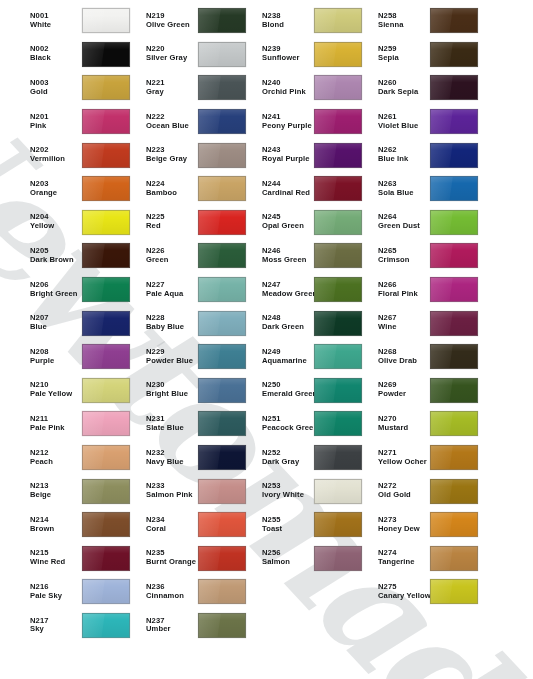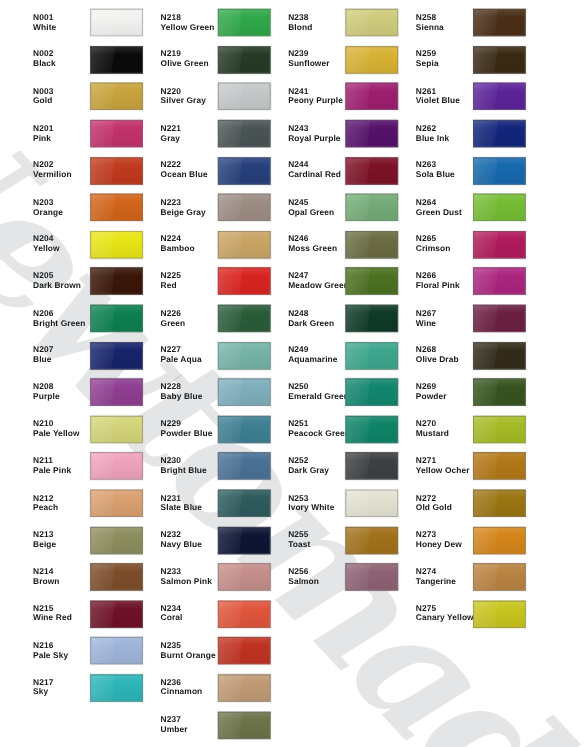--- a/index.html
+++ b/index.html
@@ -249,27 +249,20 @@
           <div class="labels">
             <div class="code">N217</div>
             <div class="cname">Sky</div>
           </div>
           <div class="swatch" style="background-color: rgb(44, 181, 184);"></div>
         </div>
       </div>
       <div class="column">
         <div class="swatch-row">
           <div class="labels">
-            <div class="code">N218</div>
-            <div class="cname">Yellow Green</div>
-          </div>
-          <div class="swatch" style="background-color: rgb(47, 168, 74);"></div>
-        </div>
-        <div class="swatch-row">
-          <div class="labels">
             <div class="code">N219</div>
             <div class="cname">Olive Green</div>
           </div>
           <div class="swatch" style="background-color: rgb(38, 58, 38);"></div>
         </div>
         <div class="swatch-row">
           <div class="labels">
             <div class="code">N220</div>
             <div class="cname">Silver Gray</div>
           </div>
@@ -405,20 +398,27 @@
         </div>
         <div class="swatch-row">
           <div class="labels">
             <div class="code">N239</div>
             <div class="cname">Sunflower</div>
           </div>
           <div class="swatch" style="background-color: rgb(216, 178, 51);"></div>
         </div>
         <div class="swatch-row">
           <div class="labels">
+            <div class="code">N240</div>
+            <div class="cname">Orchid Pink</div>
+          </div>
+          <div class="swatch" style="background-color: rgb(173, 134, 176);"></div>
+        </div>
+        <div class="swatch-row">
+          <div class="labels">
             <div class="code">N241</div>
             <div class="cname">Peony Purple</div>
           </div>
           <div class="swatch" style="background-color: rgb(158, 30, 112);"></div>
         </div>
         <div class="swatch-row">
           <div class="labels">
             <div class="code">N243</div>
             <div class="cname">Royal Purple</div>
           </div>
@@ -516,20 +516,27 @@
             <div class="cname">Sienna</div>
           </div>
           <div class="swatch" style="background-color: rgb(74, 46, 23);"></div>
         </div>
         <div class="swatch-row">
           <div class="labels">
             <div class="code">N259</div>
             <div class="cname">Sepia</div>
           </div>
           <div class="swatch" style="background-color: rgb(58, 42, 20);"></div>
+        </div>
+        <div class="swatch-row">
+          <div class="labels">
+            <div class="code">N260</div>
+            <div class="cname">Dark Sepia</div>
+          </div>
+          <div class="swatch" style="background-color: rgb(45, 18, 32);"></div>
         </div>
         <div class="swatch-row">
           <div class="labels">
             <div class="code">N261</div>
             <div class="cname">Violet Blue</div>
           </div>
           <div class="swatch" style="background-color: rgb(92, 35, 153);"></div>
         </div>
         <div class="swatch-row">
           <div class="labels">

